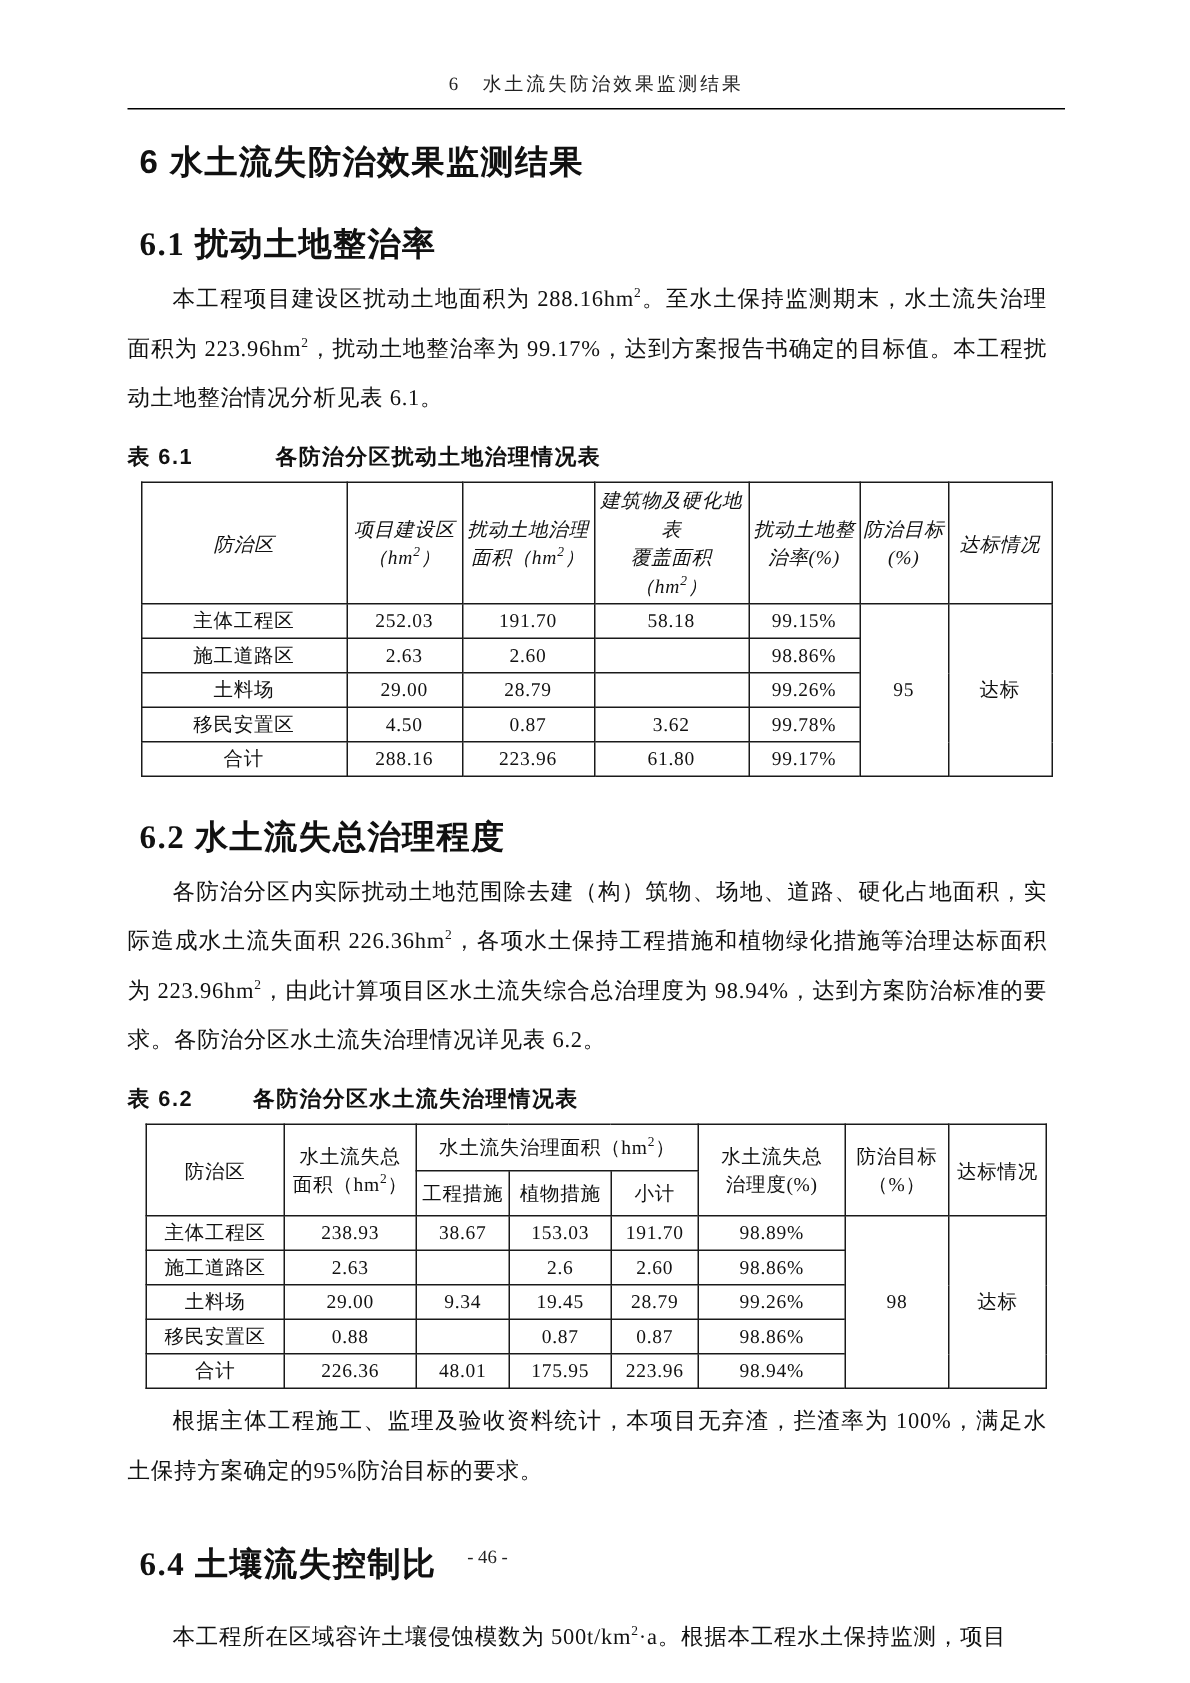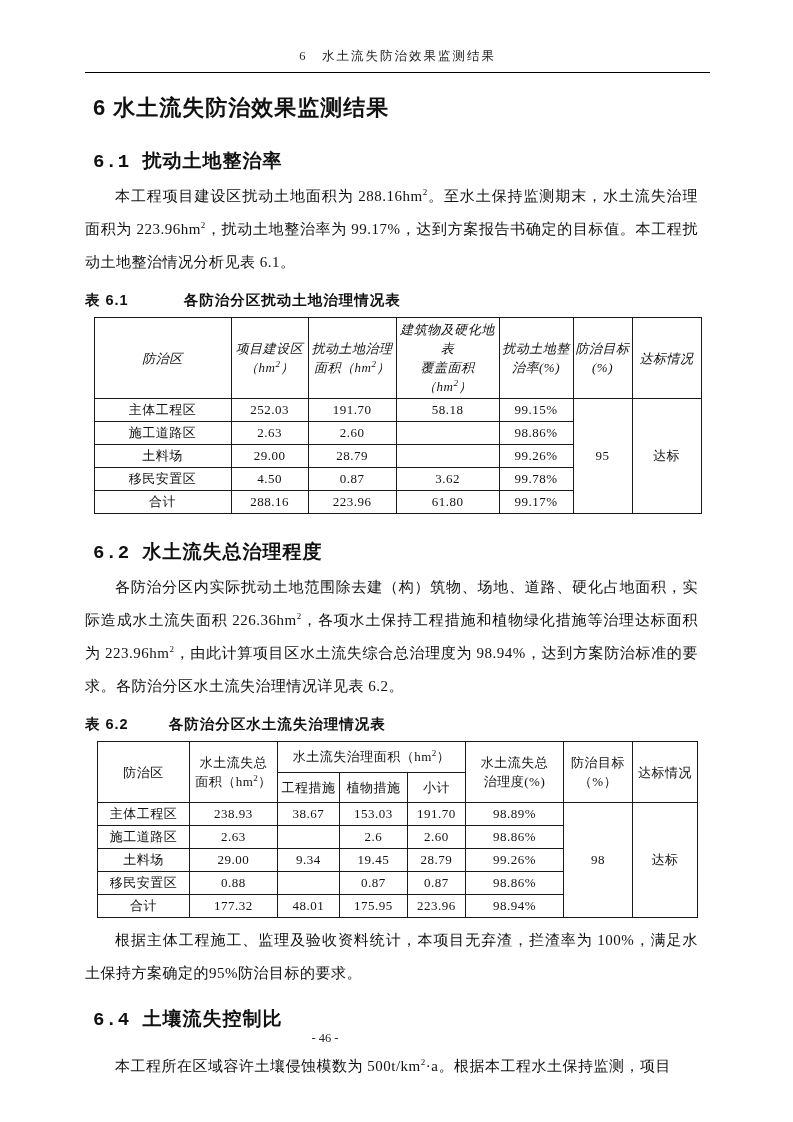--- a/index.html
+++ b/index.html
@@ -9,22 +9,22 @@
     position:relative;overflow:hidden;
   }
   .content{width:625px;margin-left:85px;}
   .page-header{padding-top:48px;text-align:center;font-size:12.5px;letter-spacing:2px;color:#222;}
   .header-rule{border-bottom:1.5px solid #000;margin-top:7px;}
   .chapter-heading{
     font-family:"Liberation Sans","DejaVu Sans",sans-serif;font-weight:bold;
     font-size:22px;margin:20px 0 0 8px;letter-spacing:1px;
   }
   .section-heading{
-    font-family:Liberation Mono, monospace;font-weight:bold;
-    font-size:19px;margin:25px 0 0 8px;letter-spacing:1px;
+    font-family:Liberation Serif, serif;font-weight:bold;
+    font-size:22px;margin:25px 0 0 8px;letter-spacing:1px;
   }
   .body-para{
     font-size:15px;line-height:33px;text-align:justify;text-indent:2em;
     margin:6px 12px 0 0;letter-spacing:0.5px;
   }
   .table-caption{
     text-align:left;font-family:"Liberation Sans","DejaVu Sans",sans-serif;
     font-weight:bold;font-size:14.5px;margin:12px 0 7px 0;letter-spacing:1px;
   }
   .gap-lg{margin-left:55px;}
@@ -184,29 +184,29 @@
     <tr class="body">
       <td>移民安置区</td>
       <td>0.88</td>
       <td></td>
       <td>0.87</td>
       <td>0.87</td>
       <td>98.86%</td>
     </tr>
     <tr class="body">
       <td>合计</td>
-      <td>177.32</td>
+      <td>226.36</td>
       <td>48.01</td>
       <td>175.95</td>
       <td>223.96</td>
       <td>98.94%</td>
     </tr>
   </tbody>
     </table>
 
   <p class="body-para">根据主体工程施工、监理及验收资料统计，本项目无弃渣，拦渣率为 100%，满足水土保持方案确定的95%防治目标的要求。</p>
 
-  <div class="section-heading" style="margin-top:16px">6.4 土壤流失控制比</div>
+  <div class="section-heading" style="margin-top:30px">6.4 土壤流失控制比</div>
   <p class="body-para" style="margin-top:18px">本工程所在区域容许土壤侵蚀模数为 500t/km<sup>2</sup>·a。根据本工程水土保持监测，项目</p>
 
 </div>
 
 <div class="page-footer">- 46 -</div>
 
 </body></html>

